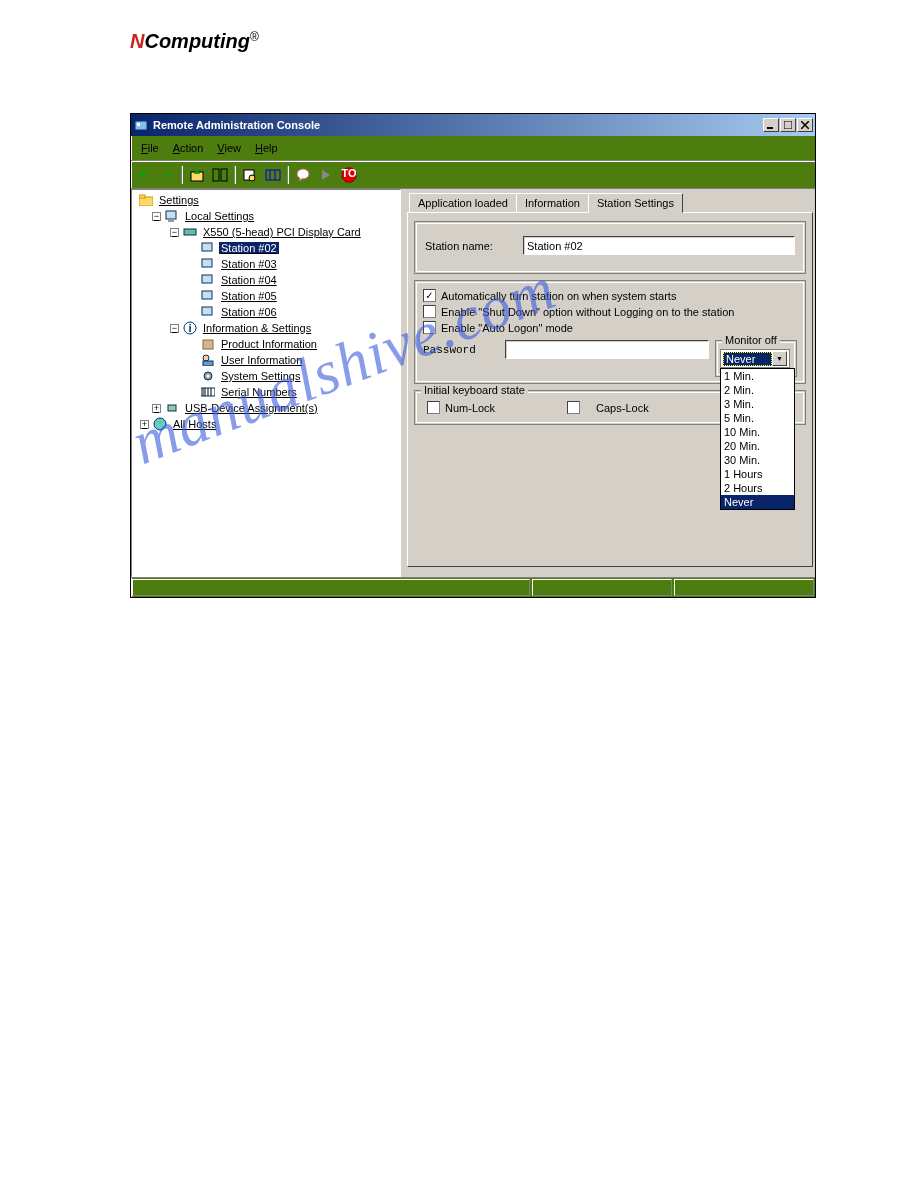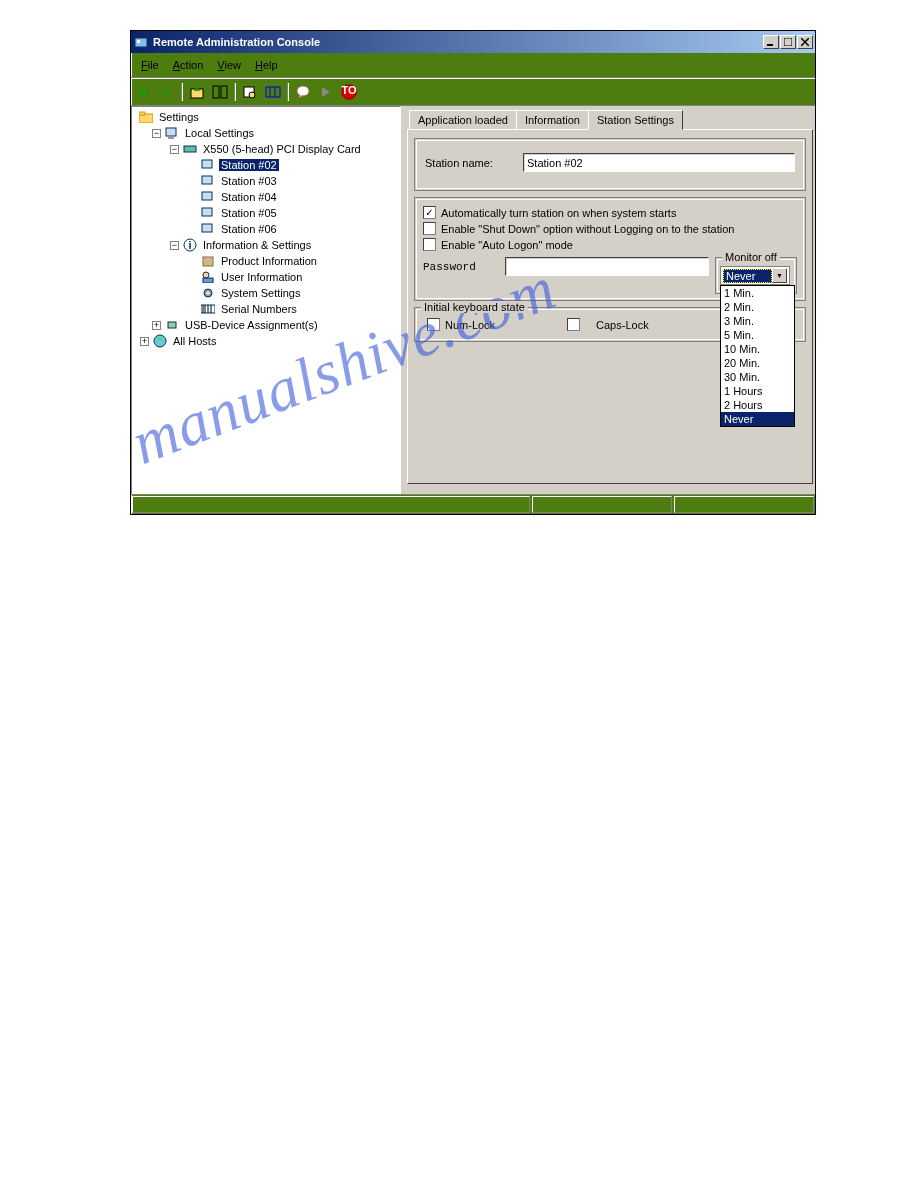--- a/index.html
+++ b/index.html
@@ -15,21 +15,21 @@
   .titlebar .title { color: #fff; font-weight: bold; flex: 1; }
   .titlebar .win-btns { display: flex; gap: 1px; }
   .win-btn { width: 16px; height: 14px; background: #d4d0c8; border: 1px solid #fff; border-right-color: #404040; border-bottom-color: #404040; display: flex; align-items: center; justify-content: center; font-family: Marlett, Arial; font-size: 9px; cursor: pointer; }
   .menubar { height: 20px; display: flex; align-items: center; padding: 12px 4px; gap: 2px; border-bottom: 1px solid #808080; }
   .menubar span { padding: 2px 6px; cursor: pointer; }
   .menubar span u { text-decoration: underline; }
   .toolbar { height: 28px; display: flex; align-items: center; padding: 0 2px; gap: 1px; border-bottom: 1px solid #808080; border-top: 1px solid #fff; }
   .tb-btn { width: 22px; height: 22px; display: flex; align-items: center; justify-content: center; cursor: pointer; border: 1px solid transparent; }
   .tb-sep { width: 2px; height: 18px; border-left: 1px solid #808080; border-right: 1px solid #fff; margin: 0 2px; }
   .body { display: flex; height: 388px; }
-  .tree-pane { width: 270px; background: #fff; border: 1px solid #808080; border-right-color: #fff; border-bottom-color: #fff; margin: 0; overflow: auto; padding: 2px; }
+  .tree-pane { width: 270px; background: #fff; border: 1px solid #808080; border-right-color: #fff; border-bottom-color: #fff; margin: 0; overflow: auto; padding: 2px; text-decoration: underline; }
   .tree-node { display: flex; align-items: center; height: 16px; white-space: nowrap; }
   .tree-toggle { width: 9px; height: 9px; border: 1px solid #808080; display: flex; align-items: center; justify-content: center; font-size: 9px; line-height: 1; margin-right: 3px; cursor: pointer; background: #fff; color: #000; }
   .tree-blank { width: 12px; display: inline-block; }
   .tree-icon { width: 16px; height: 16px; margin-right: 3px; display: inline-flex; align-items: center; justify-content: center; }
   .tree-label { cursor: pointer; padding: 0 2px; }
   .tree-label.selected { background: #0a246a; color: #fff; }
   .ind1 { padding-left: 4px; }
   .ind2 { padding-left: 18px; }
   .ind3 { padding-left: 36px; }
   .ind4 { padding-left: 54px; }
@@ -57,20 +57,23 @@
   .statusbar div { border: 1px solid #808080; border-top-color: #fff; border-left-color: #fff; margin: 1px; }
   .statusbar div:first-child { flex: 1; }
   .statusbar div:nth-child(2) { width: 140px; }
   .statusbar div:nth-child(3) { width: 140px; }
   .watermark { position: absolute; top: 330px; left: 120px; font-size: 62px; color: #3b5bdb; font-style: italic; transform: rotate(-21deg); pointer-events: none; opacity: 0.6; font-family: Georgia, serif; letter-spacing: 1px; }
 </style>
 </head>
 <body>
 
 <div class="page">
+  <div class="logo">
+    <span class="n">N</span><span class="rest">Computing</span><span class="reg">®</span>
+  </div>
 
   <div class="window">
 
     <div class="titlebar">
       <span class="icon">
         <svg width="14" height="14">
             <rect x="1" y="3" width="12" height="9" fill="#8be" stroke="#036"></rect>
             <rect x="3" y="5" width="3" height="3" fill="#fff"></rect>
           </svg>
       </span>

